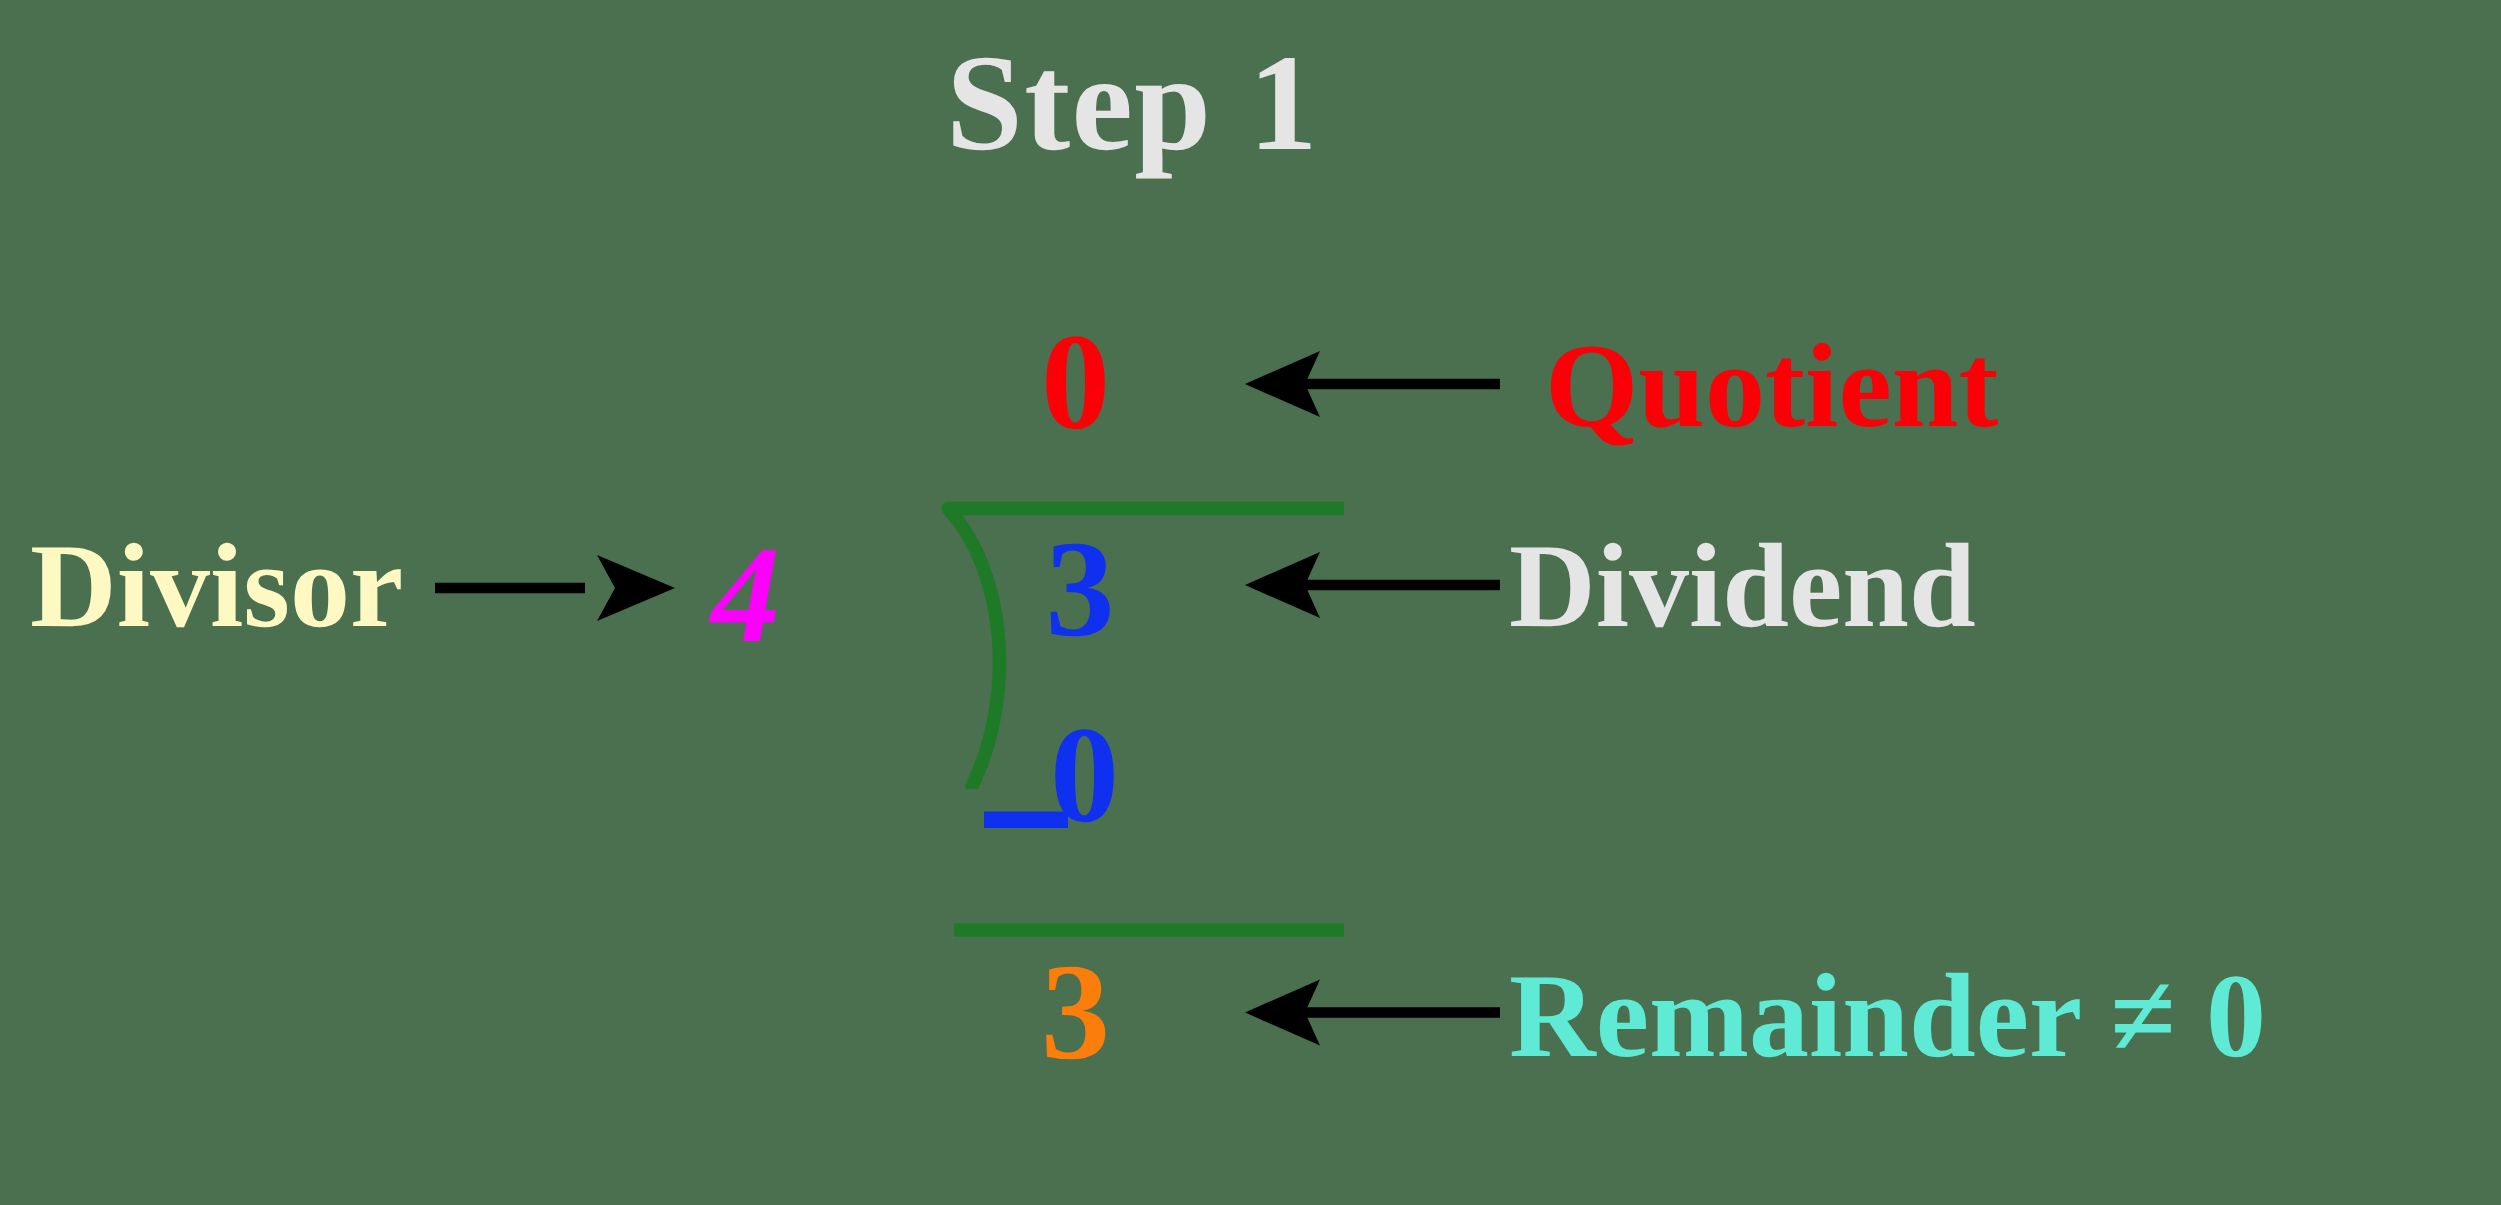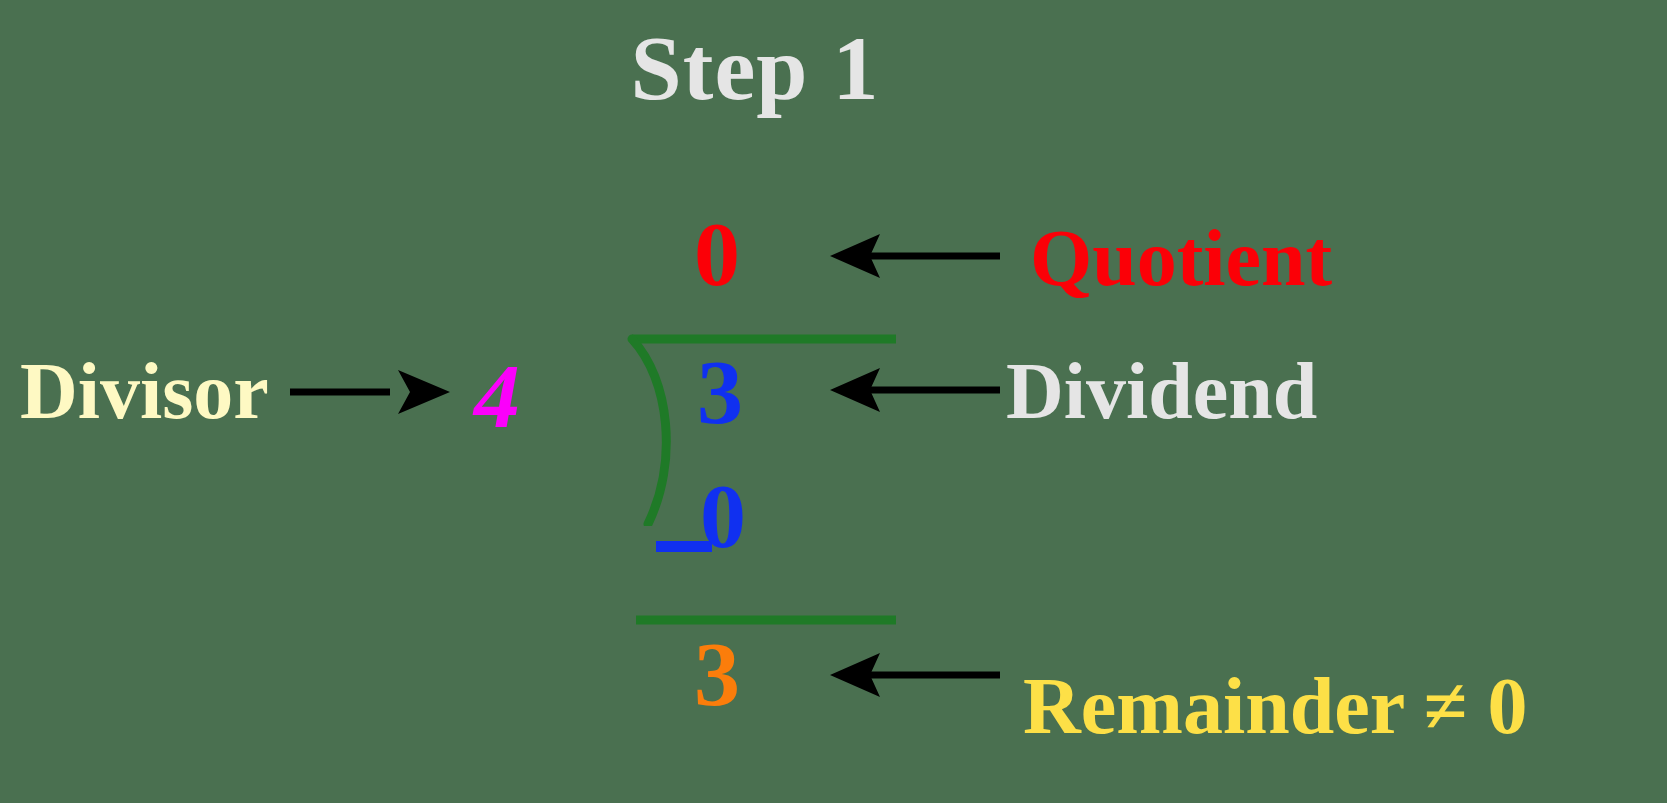--- a/index.html
+++ b/index.html
@@ -64,21 +64,21 @@
     left: 656px;
     top: 541px;
     width: 56px;
     height: 11px;
     background: #1030f0;
   }
 
   #quotient-label  { left: 1006px; top: 218px; color: #fb0007; margin-left: 24px; }
   #dividend-label  { left: 1006px; top: 351px; color: #e5e5e5; }
   #divisor-label   { left: 20px;   top: 351px; color: #fef9c3; }
-  #remainder-label { left: 1006px; top: 666px; color: #fde047; margin-left: 17px; }
+  #remainder-label { left: 1006px; top: 638px; color: #5eead4; }
 
   
   #division-bracket {
     left: 596px;
     top: 296px;
     width: 320px;
     height: 230px;
   }
   #division-bottom-rule {
     left: 596px;

